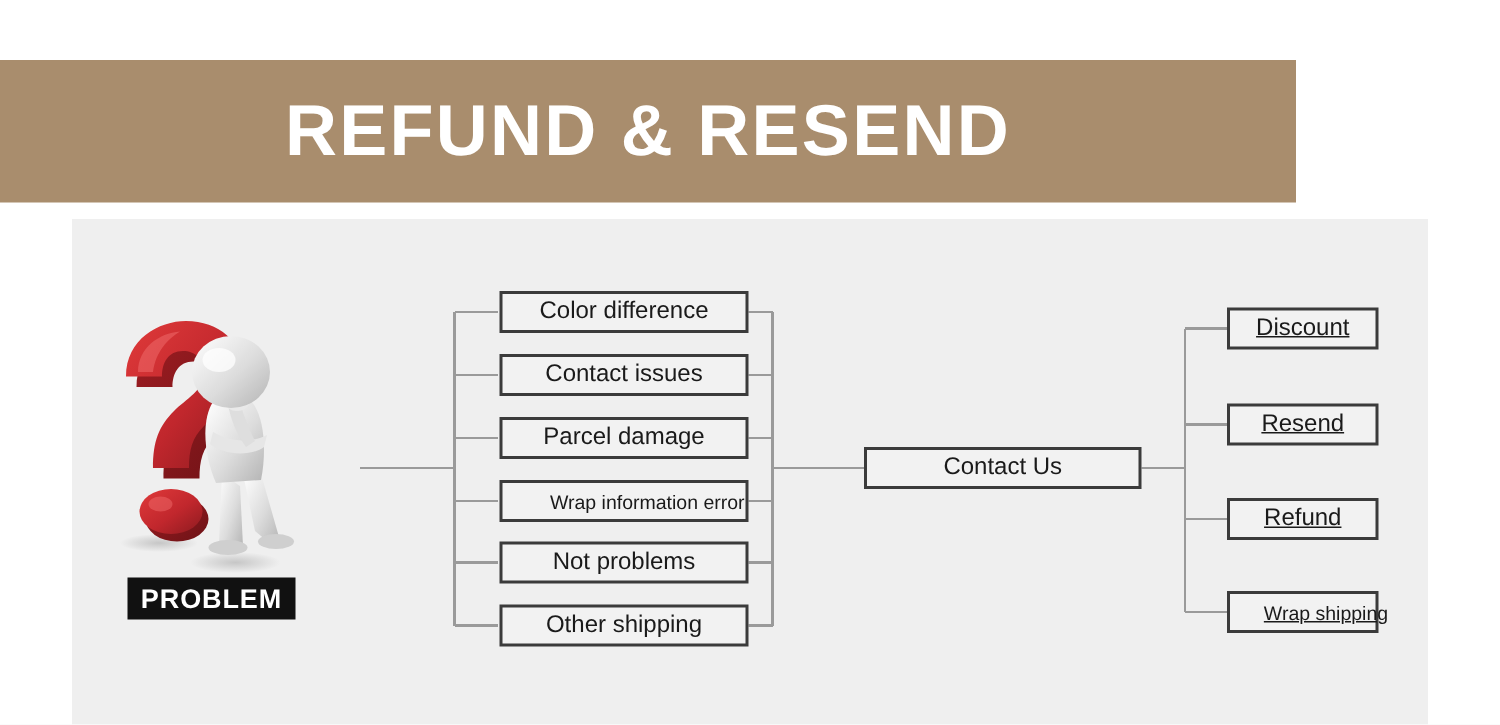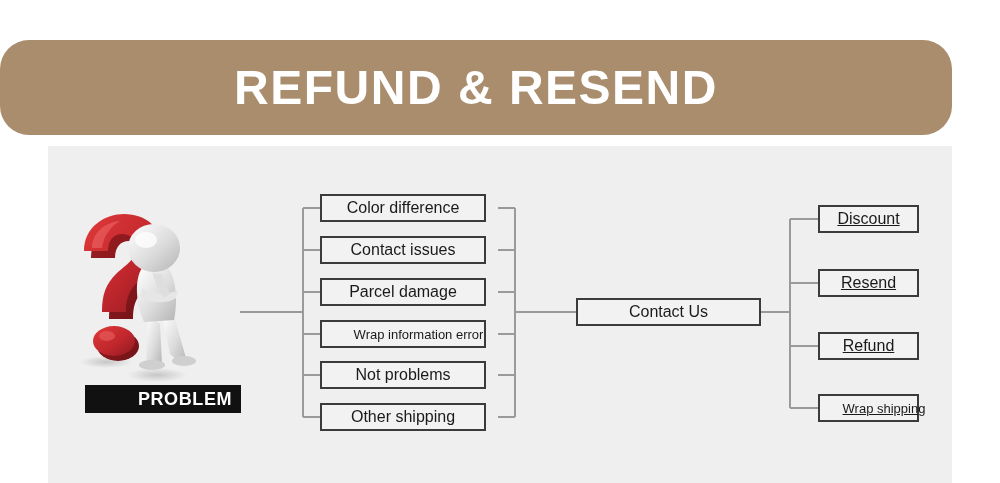--- a/index.html
+++ b/index.html
@@ -14,27 +14,26 @@
     overflow: hidden;
     font-family: "Liberation Sans", sans-serif;
     -webkit-font-smoothing: antialiased;
   }
 
   
   #banner {
     position: absolute;
     left: 0;
     top: 40px;
-    width: 952px;
+    width: 864px;
     height: 95px;
     background: #a98d6d;
     display: flex;
     align-items: center;
     justify-content: center;
-    border-radius: 29px;
   }
   #banner-title {
     color: #ffffff;
     font-size: 48px;
     font-weight: bold;
     letter-spacing: 1.5px;
     line-height: 1;
     white-space: nowrap;
   }
 
@@ -66,21 +65,20 @@
   #problem-label {
     position: absolute;
     left: 23px;
     top: 173px;
     width: 112px;
     height: 28px;
     background: #111111;
     display: flex;
     align-items: center;
     justify-content: center;
-    padding-left: 44px;
   }
   #problem-label-text {
     color: #ffffff;
     font-size: 18px;
     font-weight: bold;
     letter-spacing: 0.6px;
     line-height: 1;
   }
 
   
@@ -103,21 +101,21 @@
     align-items: center;
     justify-content: center;
     color: #1a1a1a;
     line-height: 1;
     white-space: nowrap;
   }
   .node.lg { font-size: 16px; }
   .node.sm { font-size: 13px; padding-left: 31px; }
 
   .issue-node {
-    left: 320px;
+    left: 333px;
     width: 166px;
     height: 28px;
   }
   .outcome-node {
     left: 818px;
     width: 101px;
     height: 28px;
     text-decoration: underline;
   }
   #node-contact {

